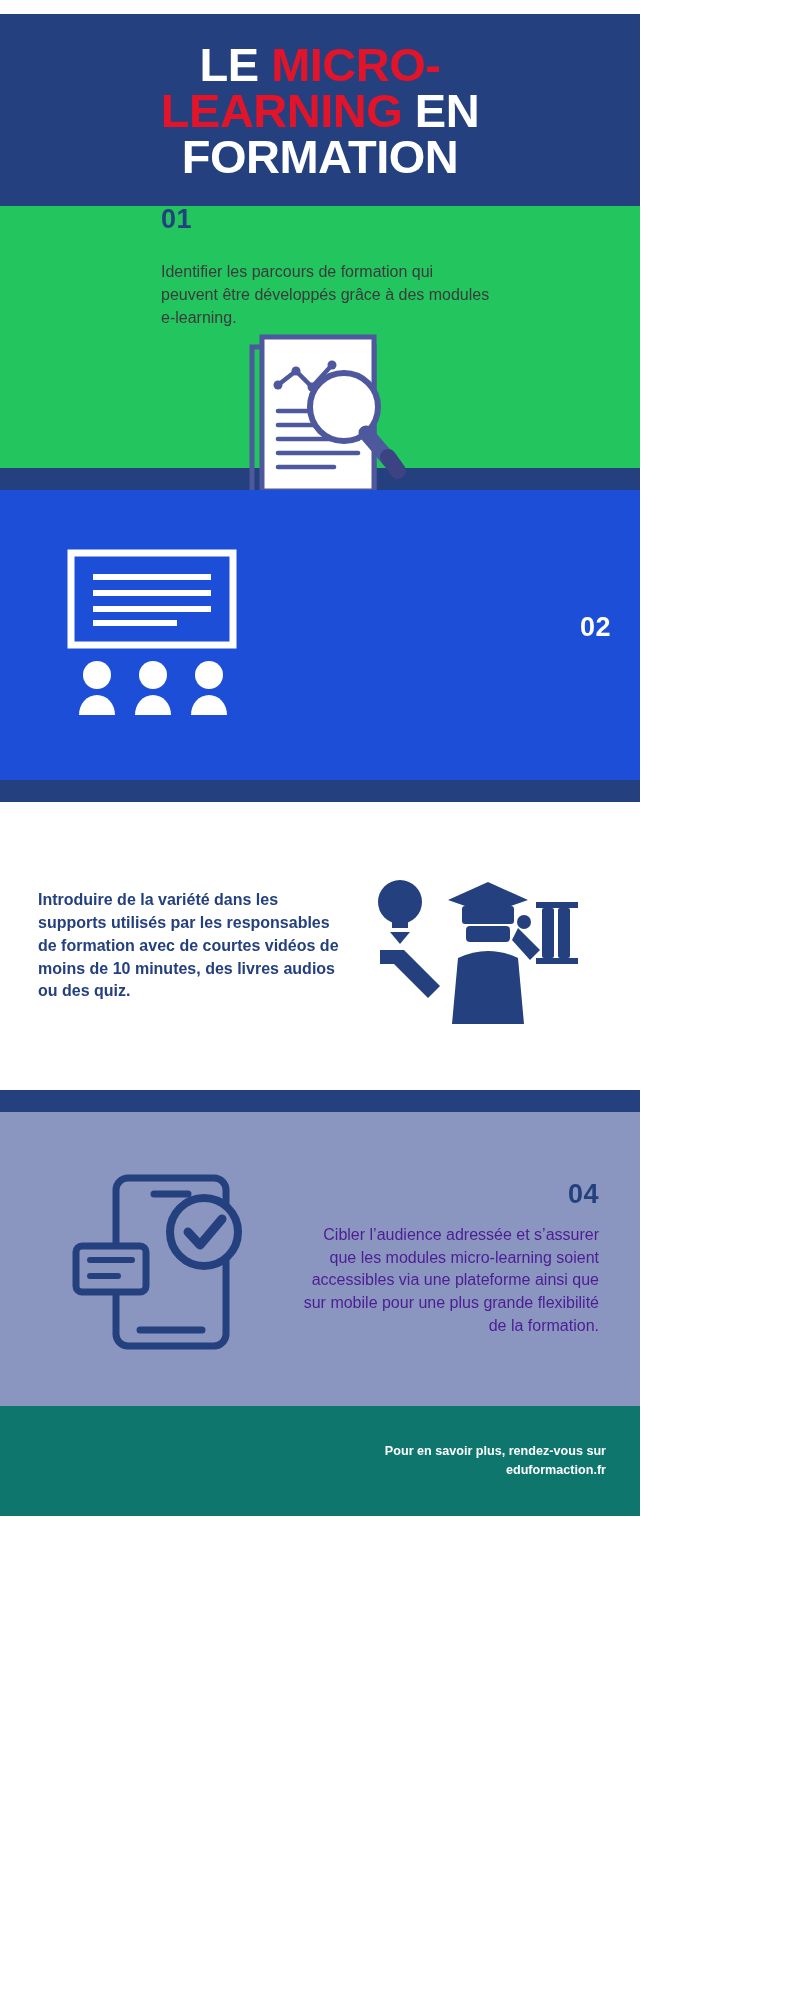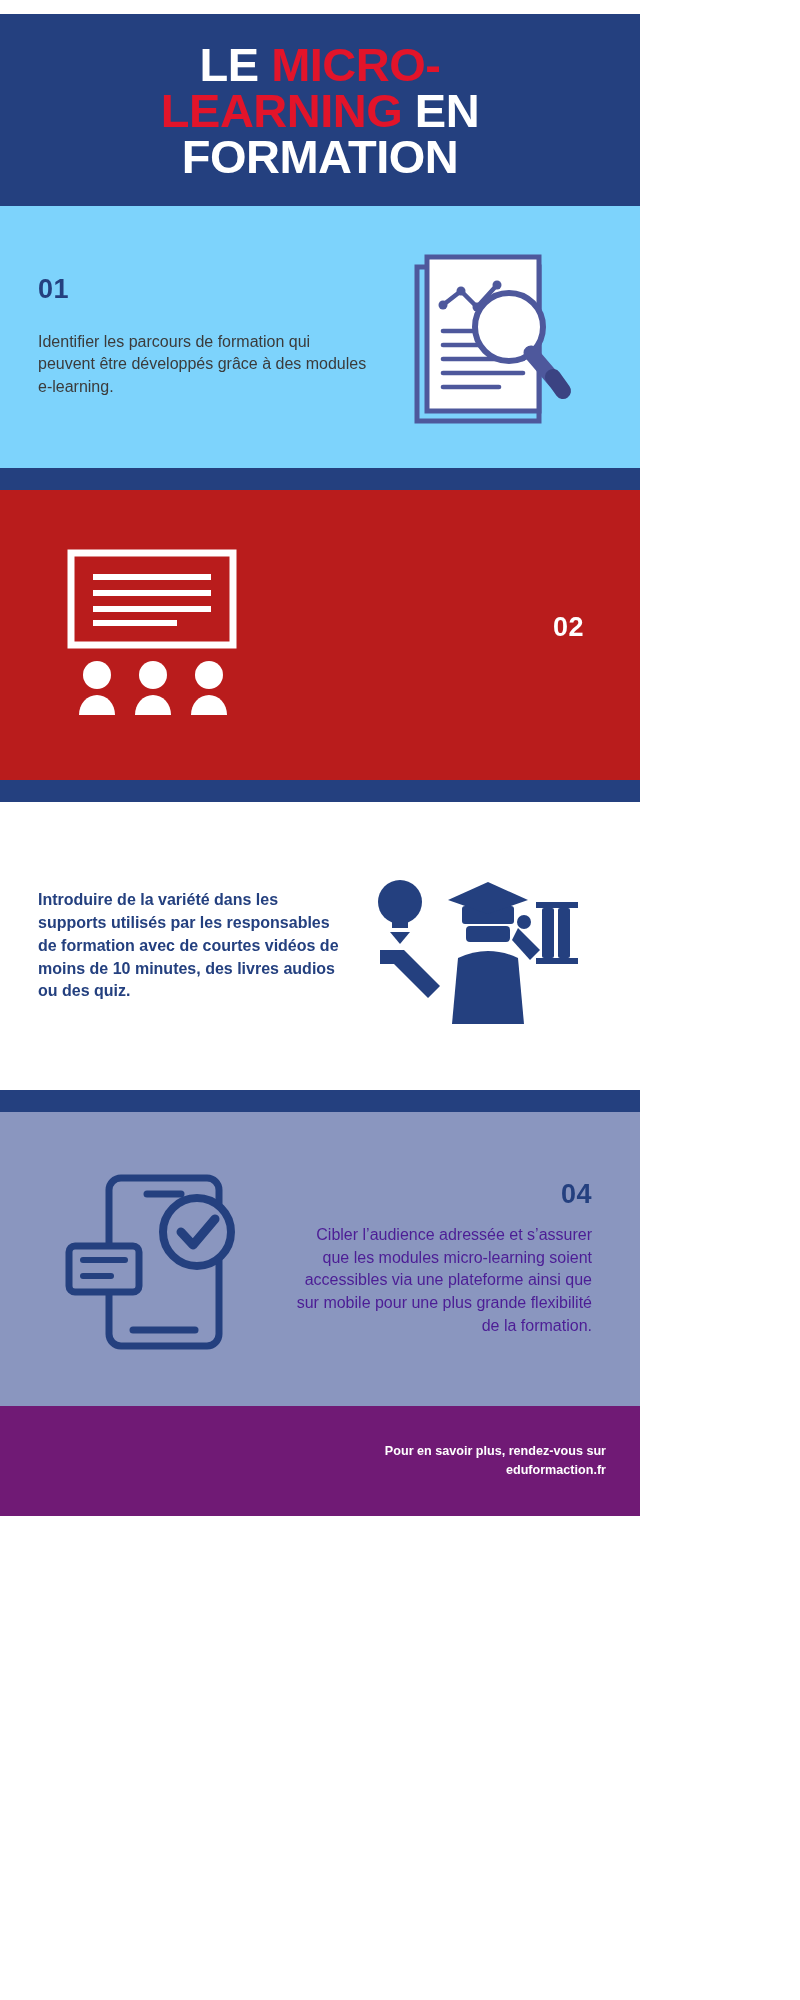--- a/index.html
+++ b/index.html
@@ -25,50 +25,50 @@
 
   
   .divider { height:22px; background:#24407f; }
   .sec { position:relative; display:flex; align-items:center; }
   .sec .col-text { flex:0 0 auto; }
   .sec .col-icon { flex:0 0 auto; display:flex; align-items:center; justify-content:center; }
   .num { font-size:27px; font-weight:bold; line-height:1; letter-spacing:0.5px; }
   .body { font-size:16px; line-height:1.42; }
 
   
-  .s1 { background:#7dd3fc; height:262px; padding:0 26px 0 38px; }
+  .s1 { background:#22c55e; height:262px; padding:0 26px 0 38px;flex-direction:column; }
   .s1 .col-text { width:330px; }
   .s1 .num { color:#24407f; margin-bottom:28px; }
   .s1 .body { color:#3b3b3b; font-weight:normal; }
   .s1 .col-icon { width:246px; }
 
   
-  .s2 { background:#b91c1c; height:290px; padding:0 30px 0 36px; }
+  .s2 { background:#1d4ed8; height:290px; padding:0 30px 0 36px;gap:27px; }
   .s2 .col-icon { width:248px; }
   .s2 .col-text { width:300px; text-align:right; }
   .s2 .num { color:#ffffff; margin-bottom:16px; }
   .s2 .body { color:#f3e2e7; font-weight:normal; }
 
   
   .s3 { background:#ffffff; height:288px; padding:0 24px 0 38px; }
   .s3 .col-text { width:310px; }
   .s3 .num { color:#e2142a; margin-bottom:22px; }
   .s3 .body { color:#24407f; font-weight:bold; }
   .s3 .col-icon { width:260px; }
 
   
-  .s4 { background:#8a96bf; height:294px; padding:0 34px 0 30px; }
+  .s4 { background:#8a96bf; height:294px; padding:0 34px 0 30px;justify-content:center; }
   .s4 .col-icon { width:262px; }
   .s4 .col-text { width:300px; text-align:right; }
   .s4 .num { color:#24407f; margin-bottom:16px; }
   .s4 .body { color:#4c1d95; font-weight:normal; }
 
   
   .footer {
-    background:#701a75; height:110px; padding:0 34px;
+    background:#0f766e; height:110px; padding:0 34px;
     display:flex; flex-direction:column; align-items:flex-end; justify-content:center;
   }
   .footer div { color:#ffffff; font-size:12.6px; font-weight:bold; line-height:1.5; text-align:right; }
 
   svg { display:block; }
 </style>
 </head>
 <body>
 
 <div class="sheet">

